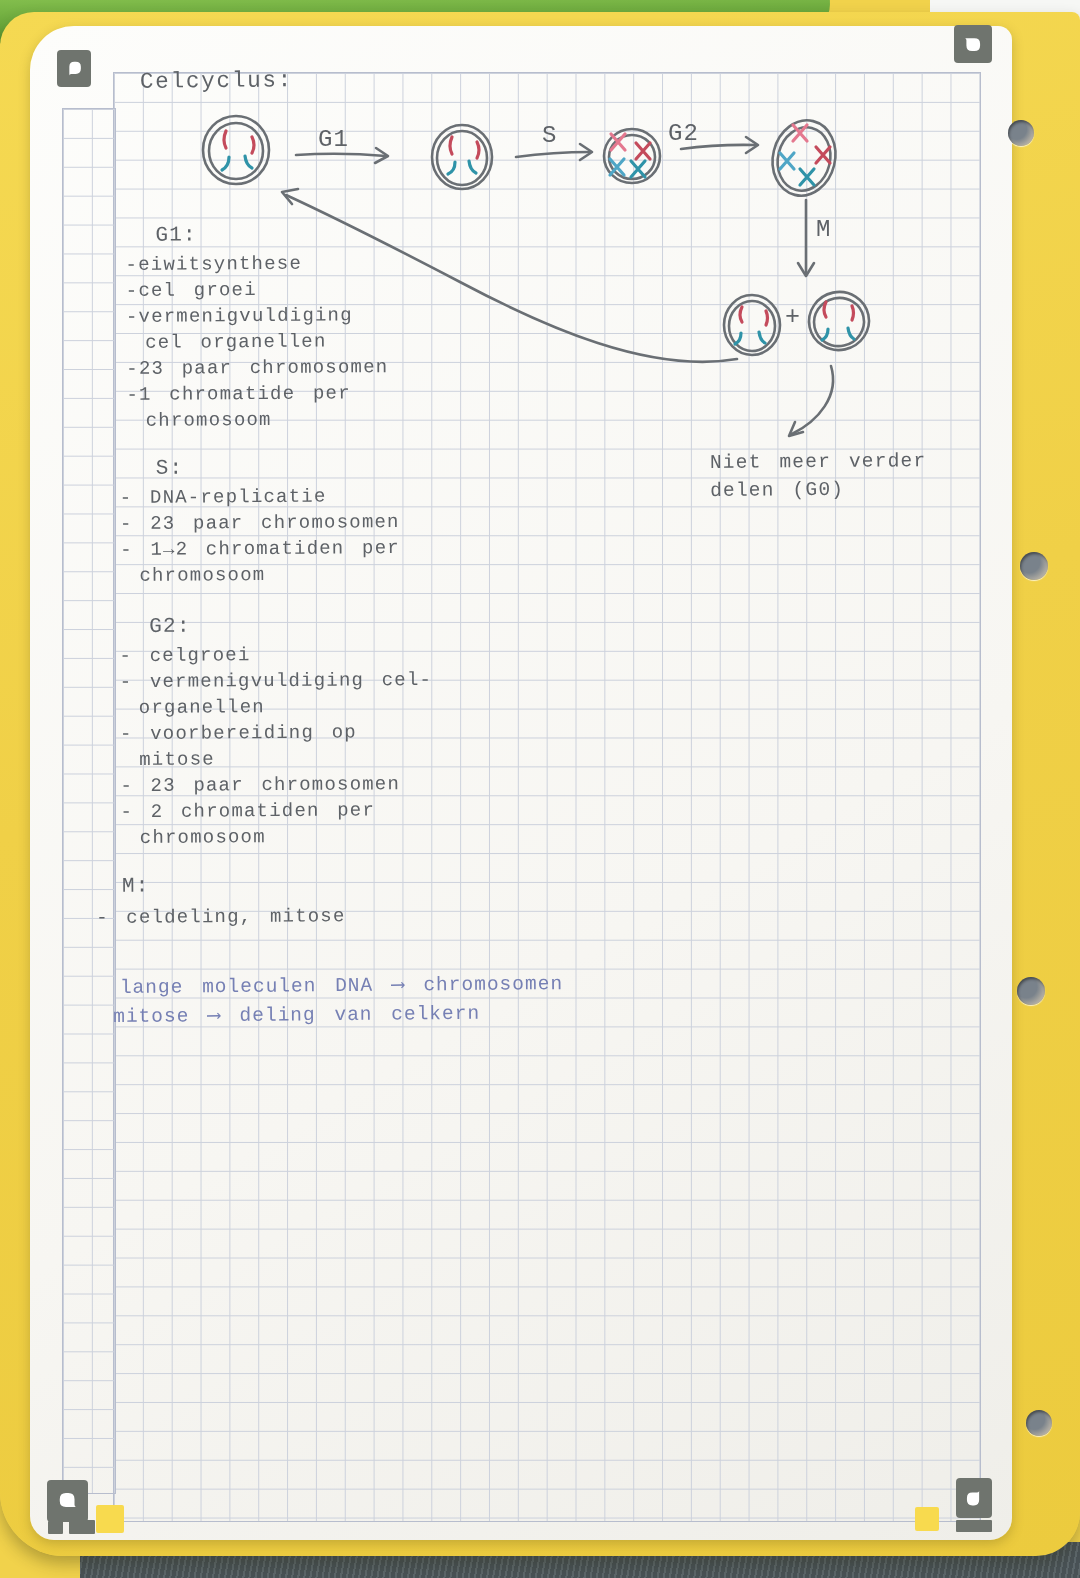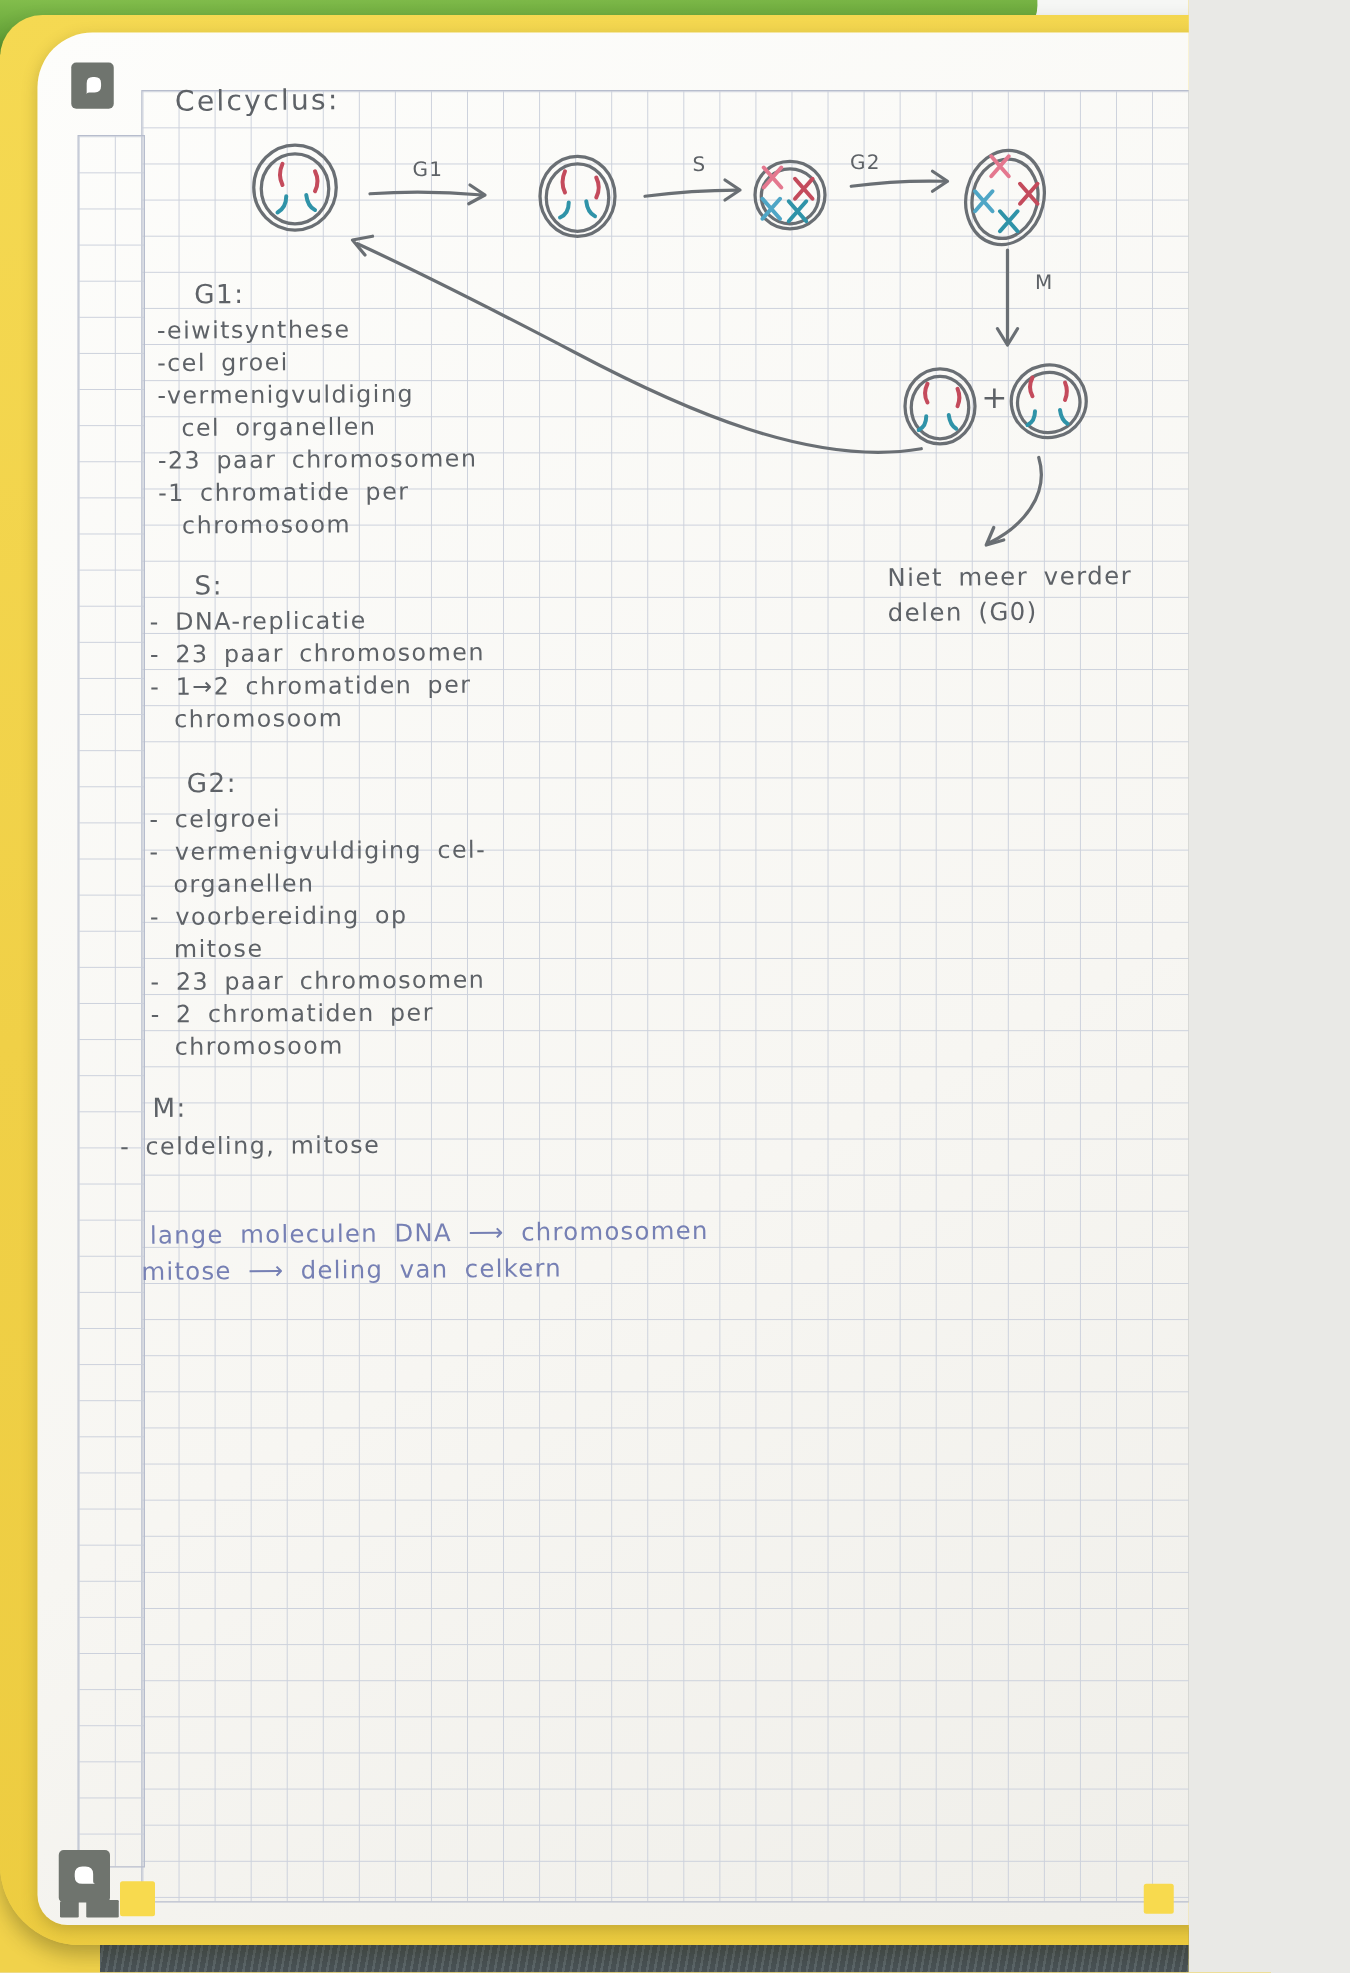--- a/index.html
+++ b/index.html
@@ -4,21 +4,21 @@
 <style>
   :root{
     --folder-yellow:#f1d24b; --accent-yellow:#f8da4e; --notebook-green:#7cbb45;
     --desk-gray:#4f585c; --paper-white:#fbfbf8; --grid-line:#ccd1dc; --grid-border:#b7bdcd;
     --ink-gray:#5e6267; --pen-gray:#6a6f74; --ink-blue:#7680b4;
     --chromatid-red:#c44b5c; --chromatid-pink:#e4788f; --chromatid-teal:#2f93a8;
     --chromatid-blue:#4fa6c6; --marker-gray:#6f746e; --hole-gray:#848b91;
   }
   html,body{margin:0;padding:0;}
   body{font-family:"DejaVu Sans",sans-serif;background:#e9e9e6;}
-  .scene{position:relative;width:951px;height:1578px;overflow:hidden;background:var(--folder-yellow);}
+  .scene{position:relative;width:1080px;height:1578px;overflow:hidden;background:var(--folder-yellow);font-family:Liberation Mono, monospace;}
   .white-corner{position:absolute;right:0;top:0;width:150px;height:58px;background:#f6f7f5;
     border-bottom-left-radius:44px;z-index:1;}
   .green-notebook{position:absolute;left:-30px;top:-16px;width:860px;height:54px;z-index:1;
     background:linear-gradient(#8cc653,#68a63a 70%,#578f2f);
     border-radius:0 0 28px 18px;transform:rotate(-0.8deg);}
   .desk{position:absolute;left:80px;right:0;bottom:0;height:36px;z-index:1;
     background:repeating-linear-gradient(100deg,#495256 0 4px,#5c666a 4px 6px);}
   .folder{position:absolute;left:0;top:12px;width:1080px;height:1544px;z-index:2;
     background:linear-gradient(165deg,#f5d952 0%,#f0d047 45%,#eccb3e 100%);
     border-radius:34px 8px 44px 64px;box-shadow:0 8px 16px rgba(40,40,10,.3);}
@@ -41,21 +41,21 @@
   .gtab{position:absolute;z-index:5;background:var(--marker-gray);border-radius:1px;}
   .diagram{position:absolute;left:0;top:0;width:1080px;height:1578px;z-index:6;pointer-events:none;}
   .pen{stroke:var(--pen-gray);stroke-width:2.6;fill:none;stroke-linecap:round;stroke-linejoin:round;}
   .chrom{stroke-width:3.2;fill:none;stroke-linecap:round;}
   .txt{position:absolute;z-index:7;color:var(--ink-gray);}
   .hand{font-size:19px;line-height:26px;letter-spacing:1.2px;word-spacing:5px;transform:rotate(-0.4deg);}
   .hand div{white-space:nowrap;}
   .hand .cont{padding-left:19px;}
   .hd{font-size:21px;margin-bottom:3px;}
   .title{font-size:22.5px;letter-spacing:1.8px;transform:rotate(-0.6deg);}
-  .phase{font-size:16px;letter-spacing:1px;margin-left:12px;}
+  .phase{font-size:24px;letter-spacing:1px;}
   .plus{font-size:25px;}
   .blue{color:var(--ink-blue);font-size:19.5px;line-height:29px;letter-spacing:1px;word-spacing:6px;transform:rotate(-0.5deg);}
   .blue .l1{margin-left:7px;}
   .g0{font-size:19.5px;line-height:28px;letter-spacing:1.2px;word-spacing:5px;transform:rotate(-0.5deg);}
 </style>
 </head>
 <body>
 
 <div class="scene">
 

